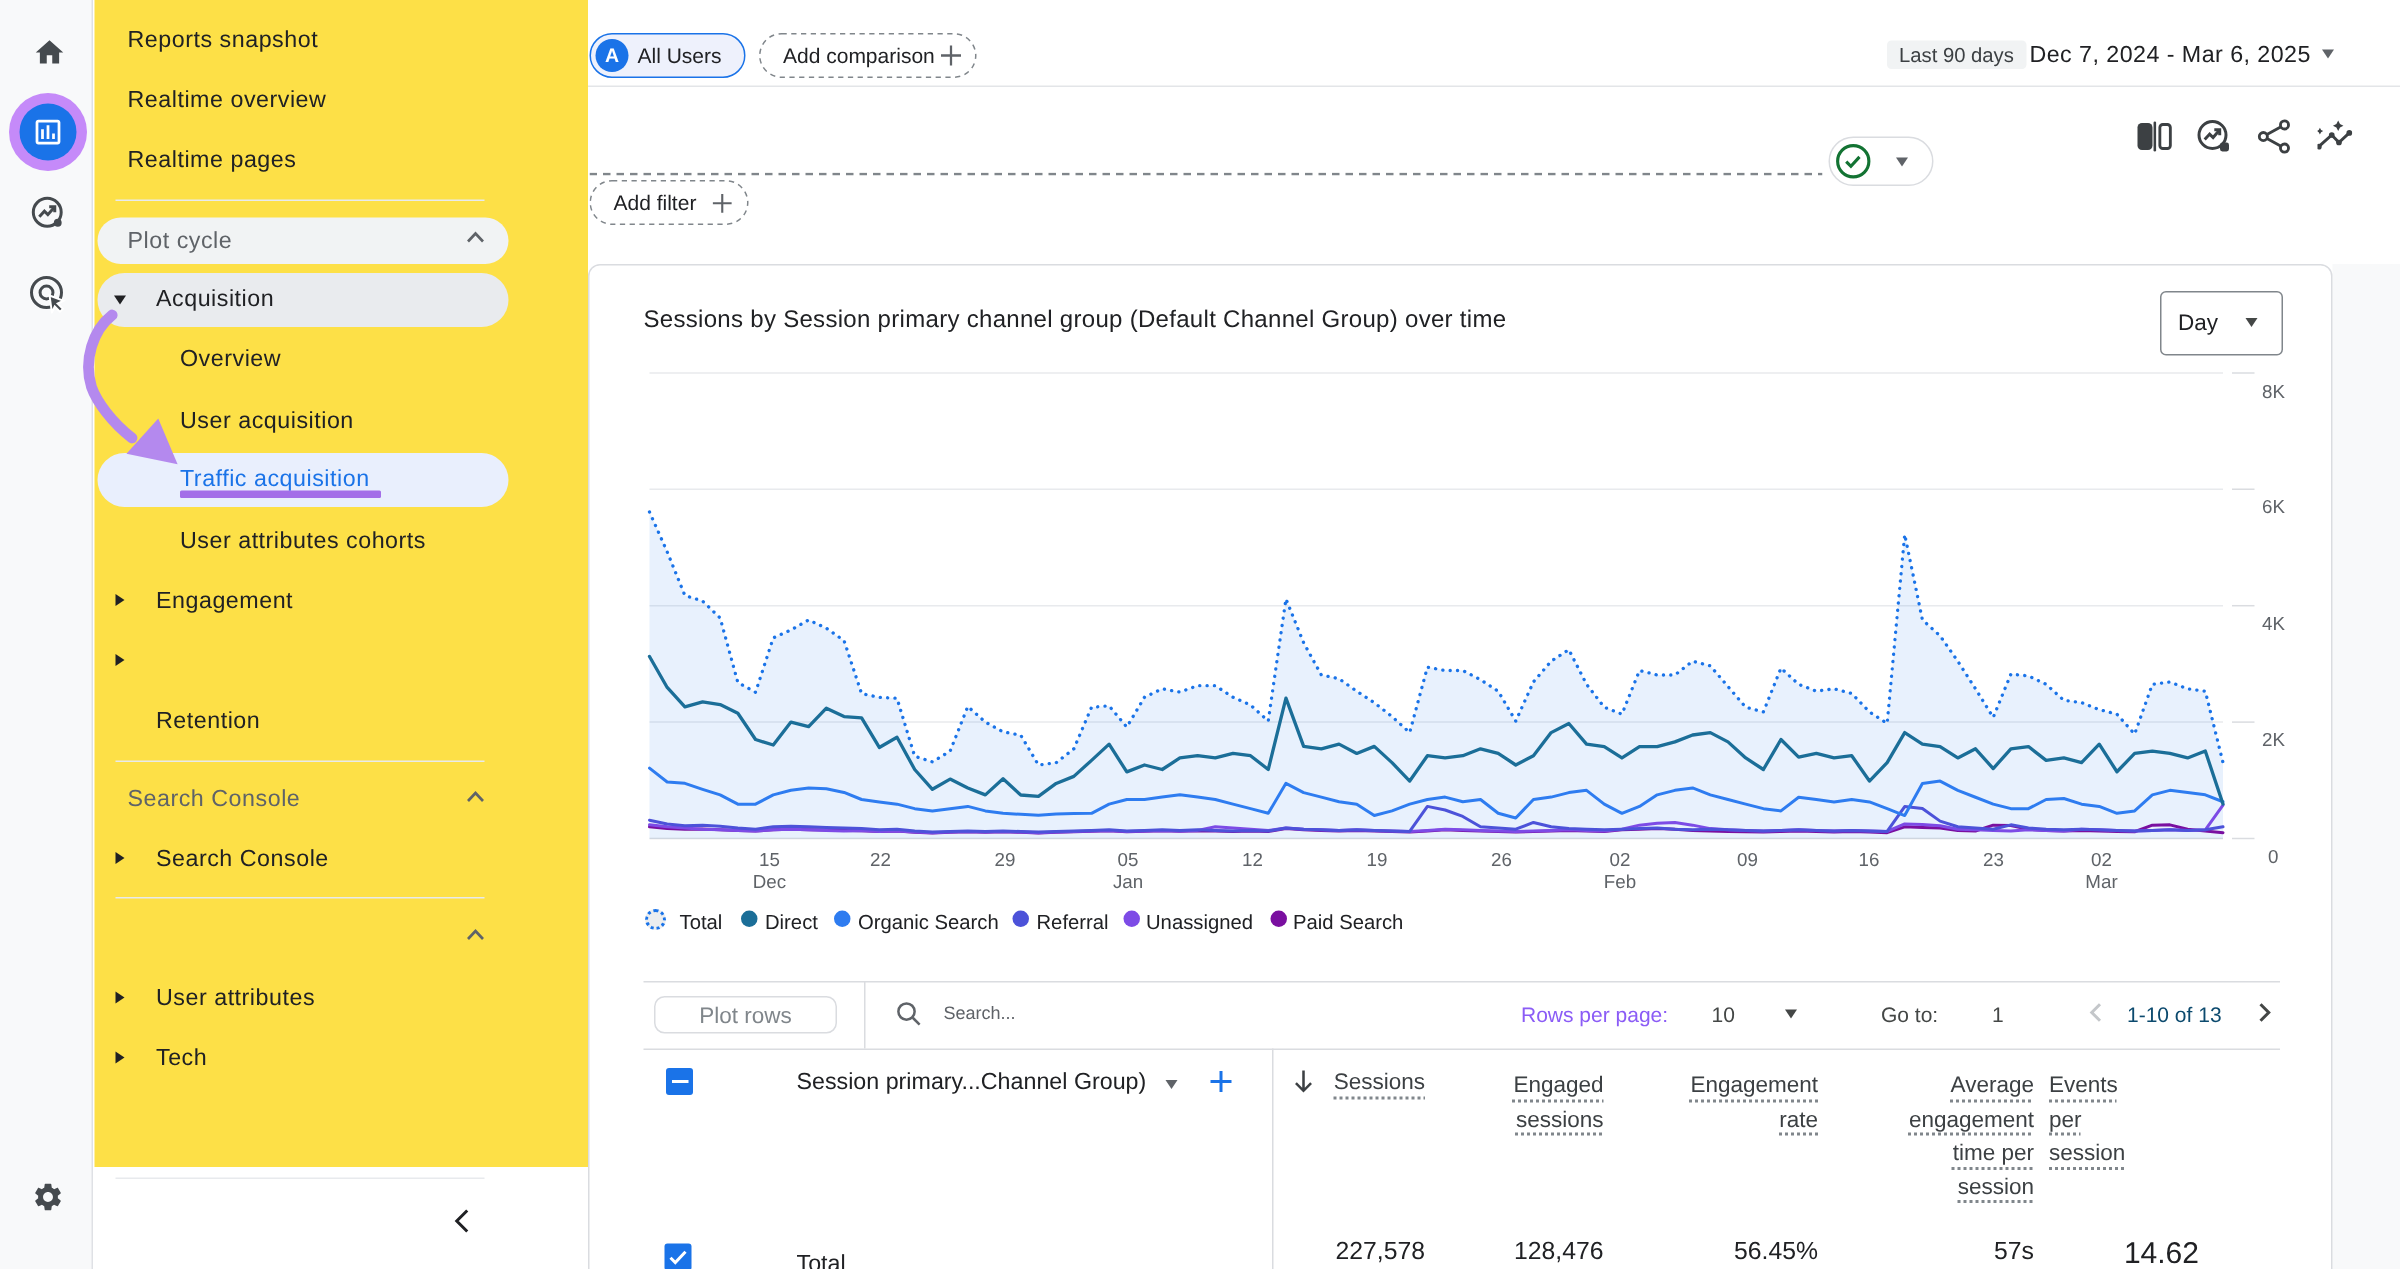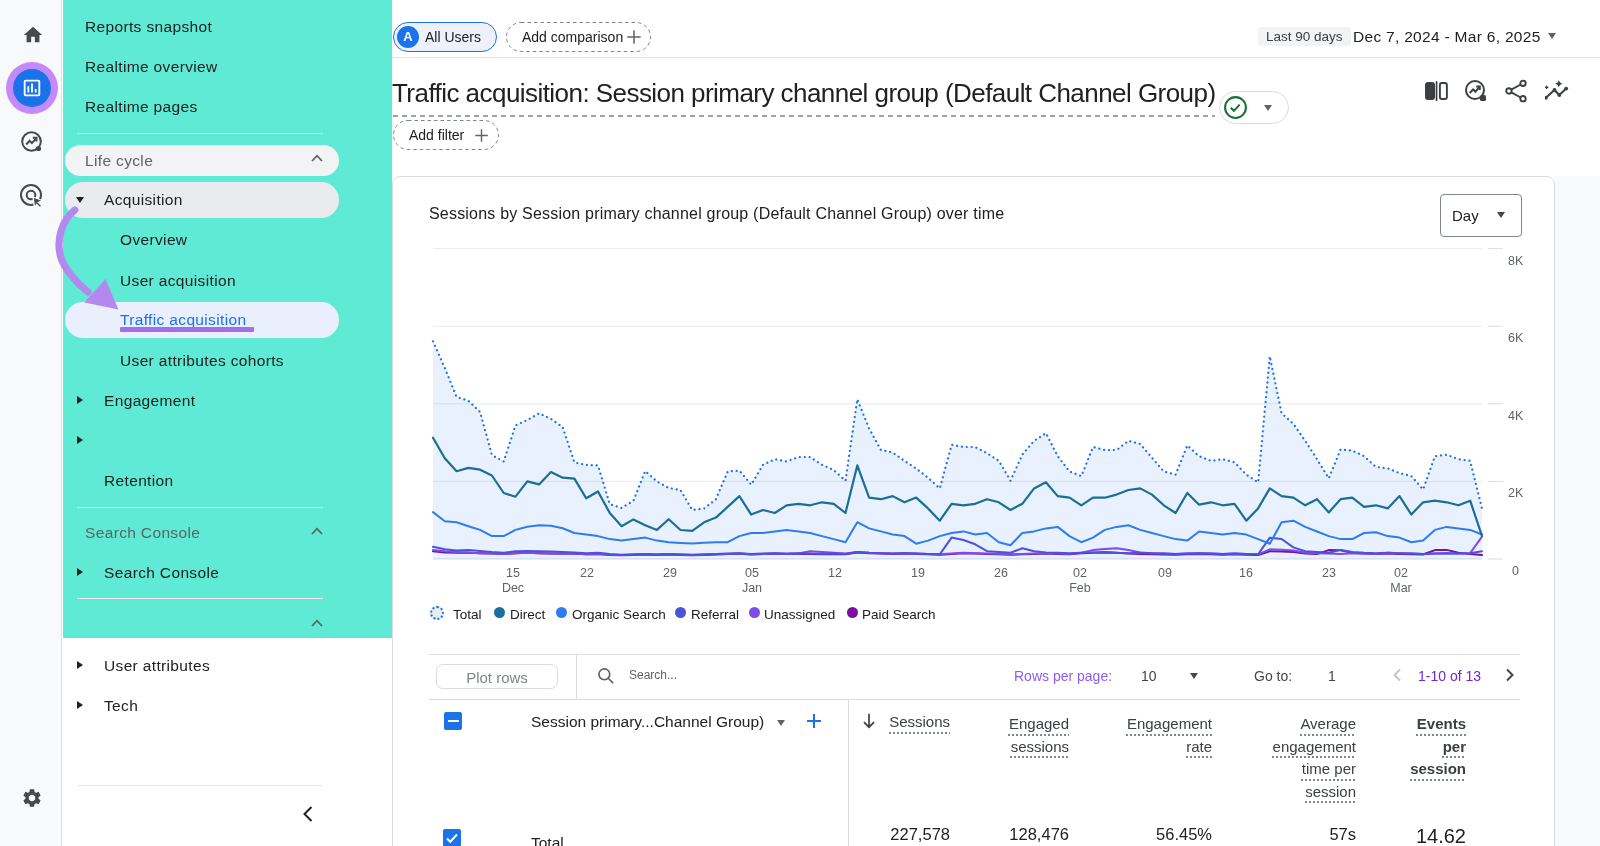--- a/index.html
+++ b/index.html
@@ -1,20 +1,20 @@
 <!DOCTYPE html>
 <html><head>
 <meta charset="utf-8">
 <style>
 * { margin:0; padding:0; box-sizing:border-box; }
 html,body { width:1600px; height:846px; overflow:hidden; background:#fff;
   font-family:"Liberation Sans", sans-serif; -webkit-font-smoothing:antialiased; }
 .abs { position:absolute; }
 #rail { position:absolute; left:0; top:0; width:62px; height:846px; background:#f8f9fa; border-right:1px solid #dfe1e5; }
-#sidebar { position:absolute; left:63px; top:0; width:329px; height:638px; background:#5eead4; }
+#sidebar { position:absolute; left:63px; top:0; width:329px; height:778px; background:#fde047; }
 #main { position:absolute; left:392px; top:0; width:1208px; height:846px; background:#fff; }
 .nav-item { position:absolute; left:0; width:274px; height:40px; line-height:40px; font-size:15.5px; letter-spacing:0.35px; color:#202124; font-weight:500; white-space:nowrap; }
 .nav-head { color:#5f6368; font-weight:500; }
 .hr { position:absolute; background:#e8eaed; height:1px; }
 .caret-r { position:absolute; width:0; height:0; border-left:6px solid #202124; border-top:4.5px solid transparent; border-bottom:4.5px solid transparent; }
 .caret-d { position:absolute; width:0; height:0; border-top:6px solid #202124; border-left:4.5px solid transparent; border-right:4.5px solid transparent; }
 .pill { border-radius:18px; position:absolute; }
 .card { position:absolute; background:#fff; border:1px solid #dadce0; border-radius:8px; }
 .dotted-u { text-decoration:underline dotted #80868b 1.5px; text-underline-offset:5px; }
 </style>
@@ -45,21 +45,21 @@
       <path d="M19.14 12.94c.04-.3.06-.61.06-.94 0-.32-.02-.64-.07-.94l2.03-1.58c.18-.14.23-.41.12-.61l-1.92-3.32c-.12-.22-.37-.29-.59-.22l-2.39.96c-.5-.38-1.03-.7-1.62-.94l-.36-2.54c-.04-.24-.24-.41-.48-.41h-3.84c-.24 0-.43.17-.47.41l-.36 2.54c-.59.24-1.13.57-1.62.94l-2.39-.96c-.22-.08-.47 0-.59.22L2.74 8.87c-.12.21-.08.47.12.61l2.03 1.58c-.05.3-.09.63-.09.94s.02.64.07.94l-2.03 1.58c-.18.14-.23.41-.12.61l1.92 3.32c.12.22.37.29.59.22l2.39-.96c.5.38 1.03.7 1.62.94l.36 2.54c.05.24.24.41.48.41h3.84c.24 0 .44-.17.47-.41l.36-2.54c.59-.24 1.13-.56 1.62-.94l2.39.96c.22.08.47 0 .59-.22l1.92-3.32c.12-.22.07-.47-.12-.61l-2.01-1.58zM12 15.6c-1.98 0-3.6-1.62-3.6-3.6s1.62-3.6 3.6-3.6 3.6 1.62 3.6 3.6-1.62 3.6-3.6 3.6z"></path>
     </svg>
 </div>
 
 <div id="sidebar">
   <div class="nav-item" style="left:22px;top:7px">Reports snapshot</div>
   <div class="nav-item" style="left:22px;top:47px">Realtime overview</div>
   <div class="nav-item" style="left:22px;top:87px">Realtime pages</div>
   <div class="hr" style="left:14px;top:133px;width:246px"></div>
   <div class="abs" style="left:2px;top:145px;width:274px;height:31px;background:#f1f3f4;border-radius:16px"></div>
-  <div class="nav-item nav-head" style="left:22px;top:140.5px">Life cycle</div>
+  <div class="nav-item nav-head" style="left:22px;top:140.5px">Plot cycle</div>
   <svg class="abs" style="left:248px;top:154px" width="12" height="8" viewBox="0 0 12 8" fill="none" stroke="#5f6368" stroke-width="1.8">
       <path d="M1 7l5-5.3L11 7"></path>
     </svg>
   <div class="abs" style="left:2px;top:182px;width:274px;height:36px;background:#e9ebee;border-radius:18px"></div>
   <div class="caret-d" style="left:13px;top:197px;border-top-color:#202124"></div>
   <div class="nav-item" style="left:41px;top:180px">Acquisition</div>
   <div class="nav-item" style="left:57px;top:220px">Overview</div>
   <div class="nav-item" style="left:57px;top:261px">User acquisition</div>
   <div class="abs" style="left:2px;top:302px;width:274px;height:36px;background:#e9effd;border-radius:18px"></div>
   <div class="nav-item" style="left:57px;top:300px;color:#1a73e8">Traffic acquisition</div>
@@ -105,21 +105,20 @@
     </svg>
   <div class="abs" style="left:130px;top:29px;font-size:14px;color:#202124;font-weight:500">Add comparison</div>
   <svg class="abs" style="left:234px;top:29px" width="16" height="16" viewBox="0 0 18 18" fill="none" stroke="#5f6368" stroke-width="1.7">
       <path d="M9 1.5v15M1.5 9h15"></path>
     </svg>
   <div class="abs" style="left:866px;top:27px;height:19px;background:#f1f3f4;border-radius:3px;padding:0 8px;font-size:13.5px;line-height:19px;color:#3c4043;font-weight:500">Last 90 days</div>
   <div class="abs" style="left:961px;top:28px;font-size:15.5px;letter-spacing:0.3px;color:#202124">Dec 7, 2024 - Mar 6, 2025</div>
   <div class="caret-d" style="left:1156px;top:33px;border-top-color:#5f6368"></div>
   <div class="hr" style="left:0;top:57px;width:1208px;background:#e3e5e8"></div>
 
-  <div class="abs" style="left:0px;top:78px;font-size:26px;color:#202124;letter-spacing:-0.55px">Traffic acquisition: Session primary channel group (Default Channel Group)</div>
   <svg class="abs" style="left:1px;top:115px" width="822" height="3">
       <line x1="0" y1="1" x2="822" y2="1" stroke="#80868b" stroke-width="1.6" stroke-dasharray="5 4"></line>
     </svg>
   <div class="pill" style="left:827px;top:91px;width:70px;height:33px;border:1px solid #dadce0;border-radius:17px"></div>
   <svg class="abs" style="left:831px;top:95px" width="25" height="25" viewBox="0 0 24 24" fill="none" stroke="#137333" stroke-width="2">
       <circle cx="12" cy="12" r="10"></circle>
       <path d="M7.5 12.2l3 3 5.5-6"></path>
     </svg>
   <div class="caret-d" style="left:872px;top:105px;border-top-color:#5f6368"></div>
 
@@ -237,42 +236,42 @@
       </svg>
     <div class="abs" style="left:236px;top:491px;font-size:12px;color:#5f6368">Search...</div>
     <div class="abs" style="left:621px;top:491px;font-size:14px;color:#8b5cf6">Rows per page:</div>
     <div class="abs" style="left:748px;top:491px;font-size:14px;color:#444746">10</div>
     <div class="caret-d" style="left:797px;top:496px;border-top-color:#444746"></div>
     <div class="abs" style="left:861px;top:491px;font-size:14px;color:#444746">Go to:</div>
     <div class="abs" style="left:935px;top:491px;font-size:14px;color:#444746">1</div>
     <svg class="abs" style="left:997px;top:490px" width="16" height="16" viewBox="0 0 16 16" fill="none" stroke="#c4c7ca" stroke-width="2">
         <path d="M10 2.5L4.5 8l5.5 5.5"></path>
       </svg>
-    <div class="abs" style="left:1025px;top:491px;font-size:14px;color:#6d28d9">1-10 of 13</div>
+    <div class="abs" style="left:1025px;top:491px;font-size:14px;color:#0c4a6e">1-10 of 13</div>
     <svg class="abs" style="left:1108px;top:490px" width="16" height="16" viewBox="0 0 16 16" fill="none" stroke="#444746" stroke-width="2">
         <path d="M6 2.5L11.5 8 6 13.5"></path>
       </svg>
     <div class="hr" style="left:36px;top:522px;width:1091px;background:#dadce0"></div>
 
     <div class="abs" style="left:51px;top:535px;width:18px;height:18px;background:#1a73e8;border-radius:2px"></div>
     <div class="abs" style="left:54.5px;top:543px;width:11px;height:2.2px;background:#fff"></div>
     <div class="abs" style="left:138px;top:536px;font-size:15.5px;color:#202124">Session primary...Channel Group)</div>
     <div class="caret-d" style="left:384px;top:543px;border-top-color:#5f6368"></div>
     <svg class="abs" style="left:412px;top:535px" width="18" height="18" viewBox="0 0 18 18" stroke="#1a73e8" stroke-width="2">
         <path d="M9 2v14M2 9h14"></path>
       </svg>
     <div class="abs" style="left:455px;top:522px;width:1px;height:324px;background:#dadce0"></div>
     <svg class="abs" style="left:467px;top:535px" width="18" height="18" viewBox="0 0 16 16" fill="none" stroke="#3c4043" stroke-width="1.5">
         <path d="M8 1.5v12M3.5 9L8 13.5 12.5 9"></path>
       </svg>
     <div class="abs dotted-u" style="left:417px;top:536px;width:140px;text-align:right;font-size:15px;color:#3c4043;font-weight:500">Sessions</div>
     <div class="abs" style="left:536px;top:536px;width:140px;text-align:right;font-size:15px;color:#3c4043;font-weight:500;line-height:22.5px"><span class="dotted-u">Engaged<br>sessions</span></div>
     <div class="abs" style="left:679px;top:536px;width:140px;text-align:right;font-size:15px;color:#3c4043;font-weight:500;line-height:22.5px"><span class="dotted-u">Engagement<br>rate</span></div>
     <div class="abs" style="left:843px;top:536px;width:120px;text-align:right;font-size:15px;color:#3c4043;font-weight:500;line-height:22.5px"><span class="dotted-u">Average<br>engagement<br>time per<br>session</span></div>
-    <div class="abs" style="left:973px;top:536px;width:100px;text-align:right;font-size:15px;color:#3c4043;font-weight:700;line-height:22.5px"><span class="dotted-u">Events<br>per<br>session</span></div>
+    <div class="abs" style="left:973px;top:536px;width:100px;text-align:left;font-size:15px;color:#3c4043;font-weight:400;line-height:22.5px"><span class="dotted-u">Events<br>per<br>session</span></div>
 
     <div class="abs" style="left:50px;top:652px;width:18px;height:18px;background:#1a73e8;border-radius:2px"></div>
     <svg class="abs" style="left:50px;top:652px" width="18" height="18" viewBox="0 0 18 18" fill="none" stroke="#fff" stroke-width="2">
         <path d="M4 9.5l3.2 3.2L14 5.5"></path>
       </svg>
     <div class="abs" style="left:138px;top:657px;font-size:15.5px;color:#202124">Total</div>
     <div class="abs" style="left:417px;top:648px;width:140px;text-align:right;font-size:16.5px;color:#202124;font-weight:500">227,578</div>
     <div class="abs" style="left:536px;top:648px;width:140px;text-align:right;font-size:16.5px;color:#202124;font-weight:500">128,476</div>
     <div class="abs" style="left:679px;top:648px;width:140px;text-align:right;font-size:16.5px;color:#202124;font-weight:500">56.45%</div>
     <div class="abs" style="left:843px;top:648px;width:120px;text-align:right;font-size:16.5px;color:#202124;font-weight:500">57s</div>

